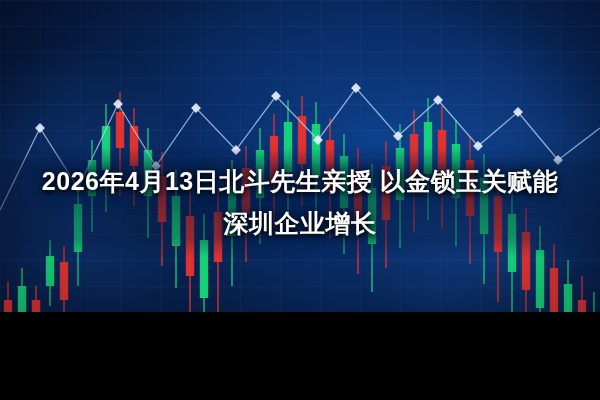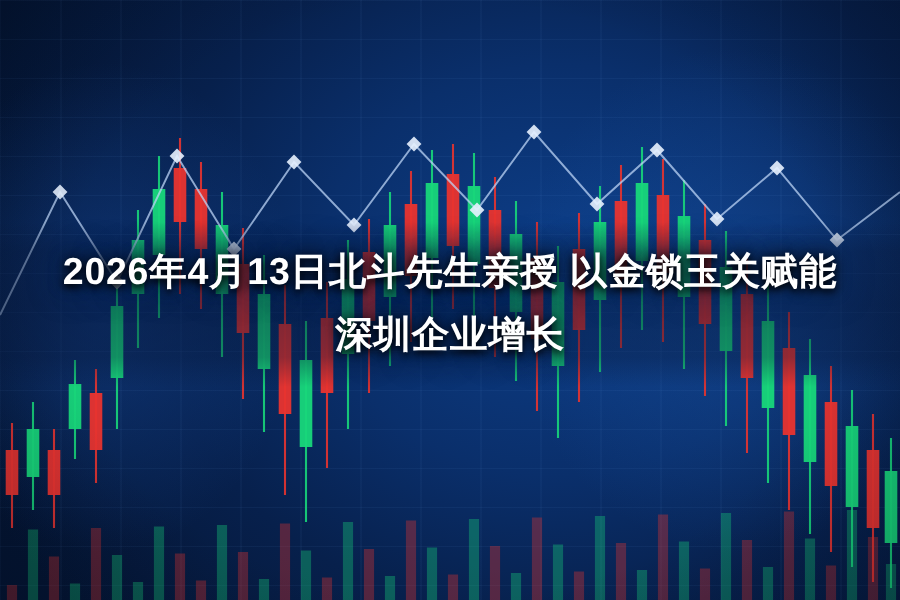--- a/index.html
+++ b/index.html
@@ -3,21 +3,21 @@
 <meta charset="utf-8">
 <style>
   html, body {
     margin: 0;
     padding: 0;
     background: #000;
   }
   #stage {
     position: relative;
     width: 600px;
-    height: 400px;
+    height: 312px;
     overflow: hidden;
     font-family: "Liberation Sans", sans-serif;
     background: #061a3a;
   }
   
   .bg-base {
     position: absolute;
     inset: 0;
     background:
       radial-gradient(ellipse 70% 90% at 62% 45%, #0d3f8a 0%, #0a2f6b 38%, #07204c 65%, #041533 100%);

